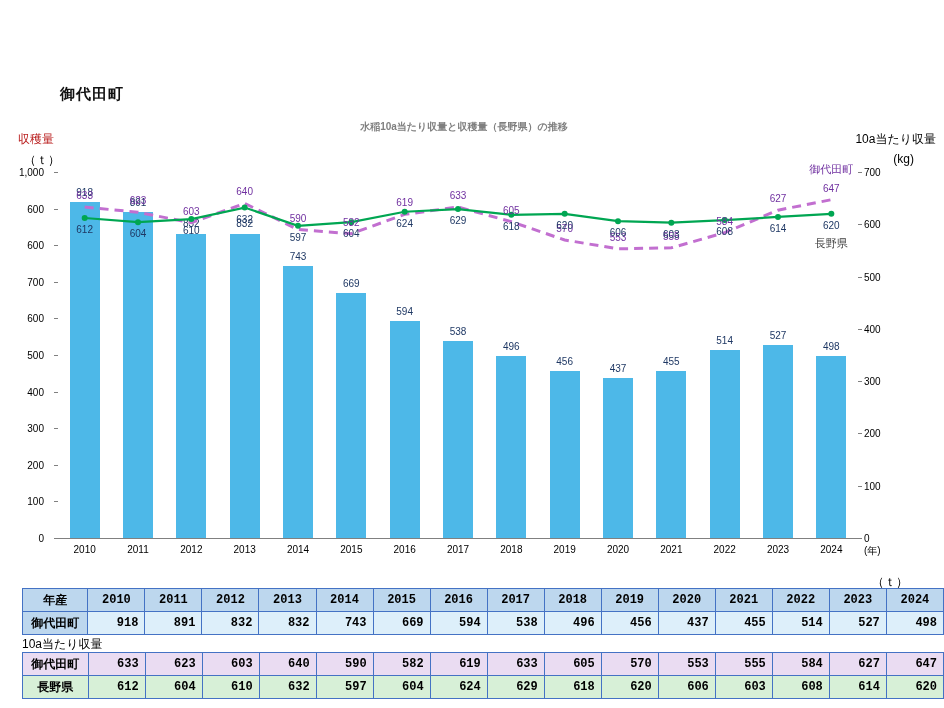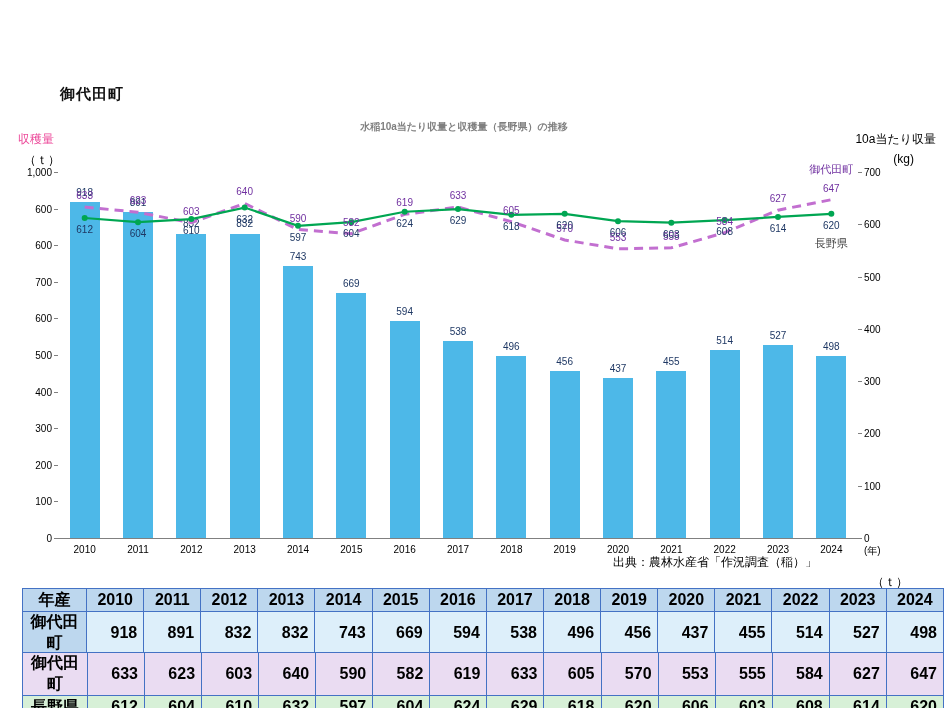--- a/index.html
+++ b/index.html
@@ -17,42 +17,42 @@
   }
   .chart-title{
     position:absolute;left:0;right:16px;top:120px;text-align:center;
     font-size:10px;color:#7f7f7f;font-weight:bold;
   }
   .chart-subtitle{
     position:absolute;left:0;right:0;top:148px;text-align:center;
     font-size:14px;color:#7f7f7f;font-weight:bold;
   }
   .axis-name-left{
-    position:absolute;left:18px;top:131px;font-size:12px;color:#ec4899;
+    position:absolute;left:18px;top:131px;font-size:12px;color:#b91c1c;
   }
   .axis-unit-left{
     position:absolute;left:24px;top:152px;font-size:12px;color:#000;
   }
   .axis-name-right{
     position:absolute;right:8px;top:131px;font-size:12px;color:#000;
   }
   .axis-unit-right{
     position:absolute;right:30px;top:152px;font-size:12px;color:#000;
   }
 
   
   .plot{
     position:absolute;left:58px;top:172px;width:800px;height:366px;
   }
   .plot-area{
     position:absolute;left:0;top:0;width:800px;height:366px;
     border-bottom:1px solid #808080;
   }
   .ytick{
-    position:absolute;right:100%;margin-right:6px;
+    position:absolute;right:100%;margin-right:14px;
     font-size:10px;color:#000;transform:translateY(-50%);
     white-space:nowrap;
   }
   .ytick-r{
     position:absolute;left:100%;margin-left:6px;
     font-size:10px;color:#000;transform:translateY(-50%);
     white-space:nowrap;
   }
   .tickmark{position:absolute;left:-4px;width:4px;height:1px;background:#808080;}
   .tickmark-r{position:absolute;left:800px;width:4px;height:1px;background:#808080;}
@@ -85,21 +85,21 @@
   .series-tag.na{color:#404040;}
 
   .source{
     position:absolute;left:613px;top:554px;font-size:12px;color:#000;
   }
   .table-unit{
     position:absolute;right:36px;top:574px;font-size:12px;color:#000;
   }
 
   
-  table{border-collapse:collapse;position:absolute;font-size:16px;}
+  table{border-collapse:collapse;position:absolute;font-size:12px;font-family:Liberation Mono, monospace;}
   table td,table th{
     border:1px solid #4472c4;padding:0;height:22px;text-align:right;
     font-weight:bold;
   }
   .t-head{
     background:#bdd7ee;text-align:center;
   }
   .t-name{
     background:#bdd7ee;text-align:center;width:72px;
   }
@@ -260,21 +260,20 @@
         <div class="pt-label na" style="left: 613.333px; top: 56.7171px;">603</div>
         <div class="pt-label na" style="left: 666.667px; top: 54.1029px;">608</div>
         <div class="pt-label na" style="left: 720px; top: 50.9657px;">614</div>
         <div class="pt-label na" style="left: 773.333px; top: 47.8286px;">620</div>
         <div class="series-tag mi" style="left: 773.333px; top: -10.2886px;">御代田町</div>
         <div class="series-tag na" style="left: 773.333px; top: 63.8286px;">長野県</div>
       </div>
     <div class="xaxis-unit">(年)</div>
   </div>
 
-  <div class="source">出典：農林水産省「作況調査（稲）」</div>
   <div class="table-unit">（ｔ）</div>
   <div class="mid-label">10a当たり収量</div>
 
   <table id="tbl-yield">
     <tbody id="tbl-yield-body">
         <tr>
           <td class="t-name">年産</td>
           <td class="t-head">2010</td>
           <td class="t-head">2011</td>
           <td class="t-head">2012</td>

